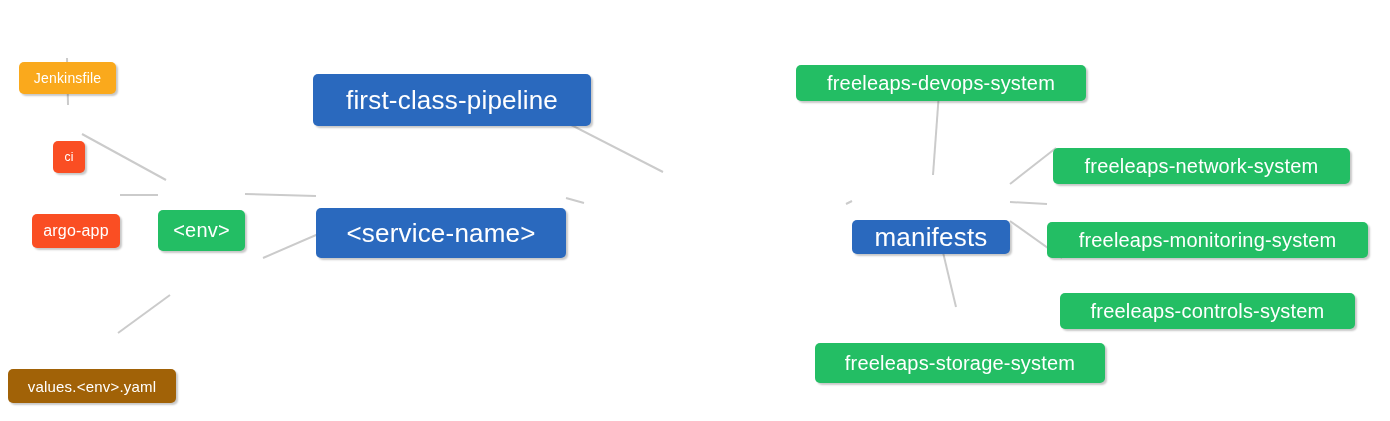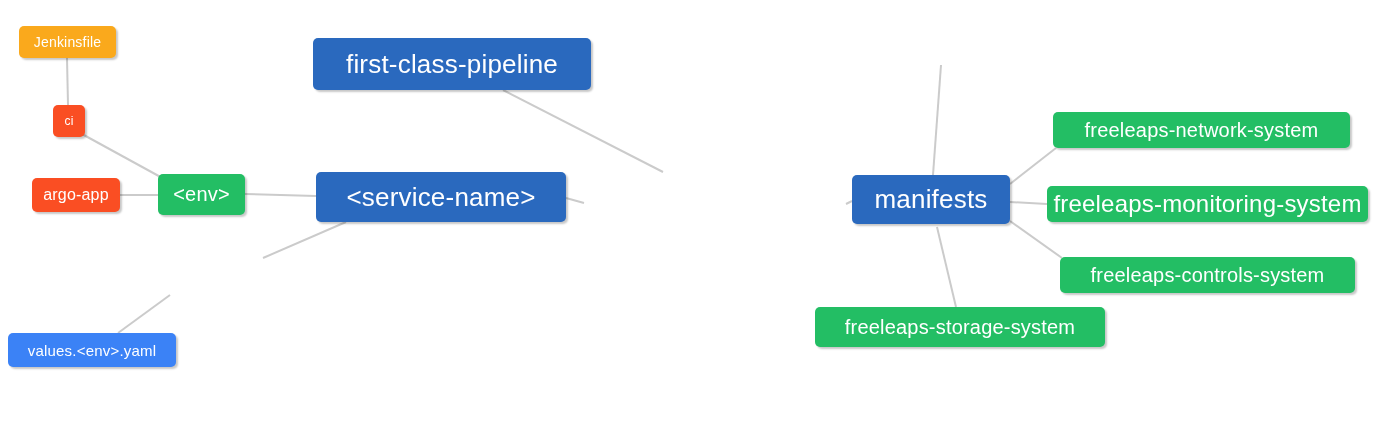--- a/index.html
+++ b/index.html
@@ -36,20 +36,21 @@
     display: flex;
     align-items: center;
     justify-content: center;
     color: #ffffff;
     border-radius: 5px;
     box-shadow: 2px 2px 2px rgba(0,0,0,0.22);
     white-space: nowrap;
     box-sizing: border-box;
     cursor: pointer;
     letter-spacing: 0.2px;
+    margin-top: 36px;
   }
 </style>
 </head>
 <body>
 
 <div class="canvas">
   <svg class="edge-layer" viewBox="0 0 1390 421" xmlns="http://www.w3.org/2000/svg">
       <line x1="67" y1="58" x2="68" y2="105" stroke="#cbcbcb" stroke-width="2"></line>
       <line x1="82" y1="134" x2="166" y2="180" stroke="#cbcbcb" stroke-width="2"></line>
       <line x1="120" y1="195" x2="158" y2="195" stroke="#cbcbcb" stroke-width="2"></line>
@@ -63,22 +64,23 @@
       <line x1="1010" y1="184" x2="1056" y2="148" stroke="#cbcbcb" stroke-width="2"></line>
       <line x1="1010" y1="202" x2="1047" y2="204" stroke="#cbcbcb" stroke-width="2"></line>
       <line x1="1010" y1="221" x2="1062" y2="258" stroke="#cbcbcb" stroke-width="2"></line>
       <line x1="937" y1="227" x2="956" y2="307" stroke="#cbcbcb" stroke-width="2"></line>
     </svg>
   <div class="node-layer">
       <div class="node" style="left: 19px; top: 26px; width: 97px; height: 32px; font-size: 14px; background: rgb(250, 169, 28);">Jenkinsfile</div>
       <div class="node" style="left: 53px; top: 105px; width: 32px; height: 32px; font-size: 12px; background: rgb(250, 78, 35);">ci</div>
       <div class="node" style="left: 32px; top: 178px; width: 88px; height: 34px; font-size: 16px; background: rgb(250, 78, 35);">argo-app</div>
       <div class="node" style="left: 158px; top: 174px; width: 87px; height: 41px; font-size: 20px; background: rgb(35, 190, 100);">&lt;env&gt;</div>
-      <div class="node" style="left: 8px; top: 333px; width: 168px; height: 34px; font-size: 15px; background: #3b82f6;">values.&lt;env&gt;.yaml</div>
+      <div class="node" style="left: 8px; top: 333px; width: 168px; height: 34px; font-size: 15px; background: #a16207;">values.&lt;env&gt;.yaml</div>
       <div class="node" style="left: 313px; top: 38px; width: 278px; height: 52px; font-size: 26px; background: rgb(42, 105, 190); text-align: center;">first-class-pipeline</div>
       <div class="node" style="left: 316px; top: 172px; width: 250px; height: 50px; font-size: 26px; background: rgb(42, 105, 190);">&lt;service-name&gt;</div>
-      <div class="node" style="left: 852px; top: 175px; width: 158px; height: 49px; font-size: 26px; background: rgb(42, 105, 190);">manifests</div>
+      <div class="node" style="left: 852px; top: 184px; width: 158px; height: 34px; font-size: 26px; background: rgb(42, 105, 190);">manifests</div>
+      <div class="node" style="left: 796px; top: 29px; width: 290px; height: 36px; font-size: 20px; background: rgb(35, 190, 100);">freeleaps-devops-system</div>
       <div class="node" style="left: 1053px; top: 112px; width: 297px; height: 36px; font-size: 20px; background: rgb(35, 190, 100);">freeleaps-network-system</div>
-      <div class="node" style="left: 1047px; top: 186px; width: 321px; height: 36px; font-size: 24px; background: rgb(35, 190, 100);">freeleaps-monitoring-system</div>
+      <div class="node" style="left: 1047px; top: 186px; width: 321px; height: 36px; font-size: 20px; background: rgb(35, 190, 100);">freeleaps-monitoring-system</div>
       <div class="node" style="left: 1060px; top: 257px; width: 295px; height: 36px; font-size: 20px; background: rgb(35, 190, 100);">freeleaps-controls-system</div>
       <div class="node" style="left: 815px; top: 307px; width: 290px; height: 40px; font-size: 20px; background: rgb(35, 190, 100);">freeleaps-storage-system</div>
     </div>
 </div>
 
 </body></html>

